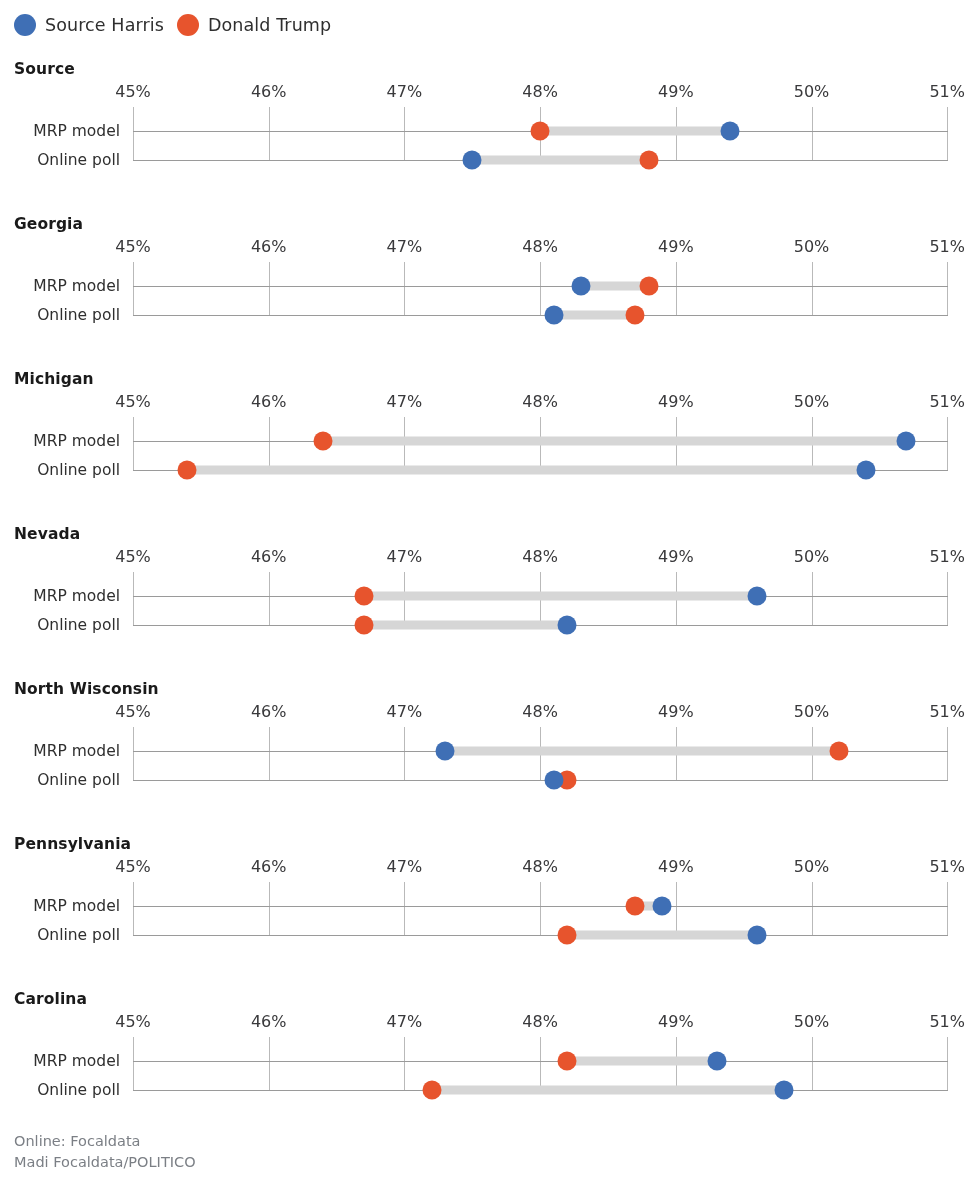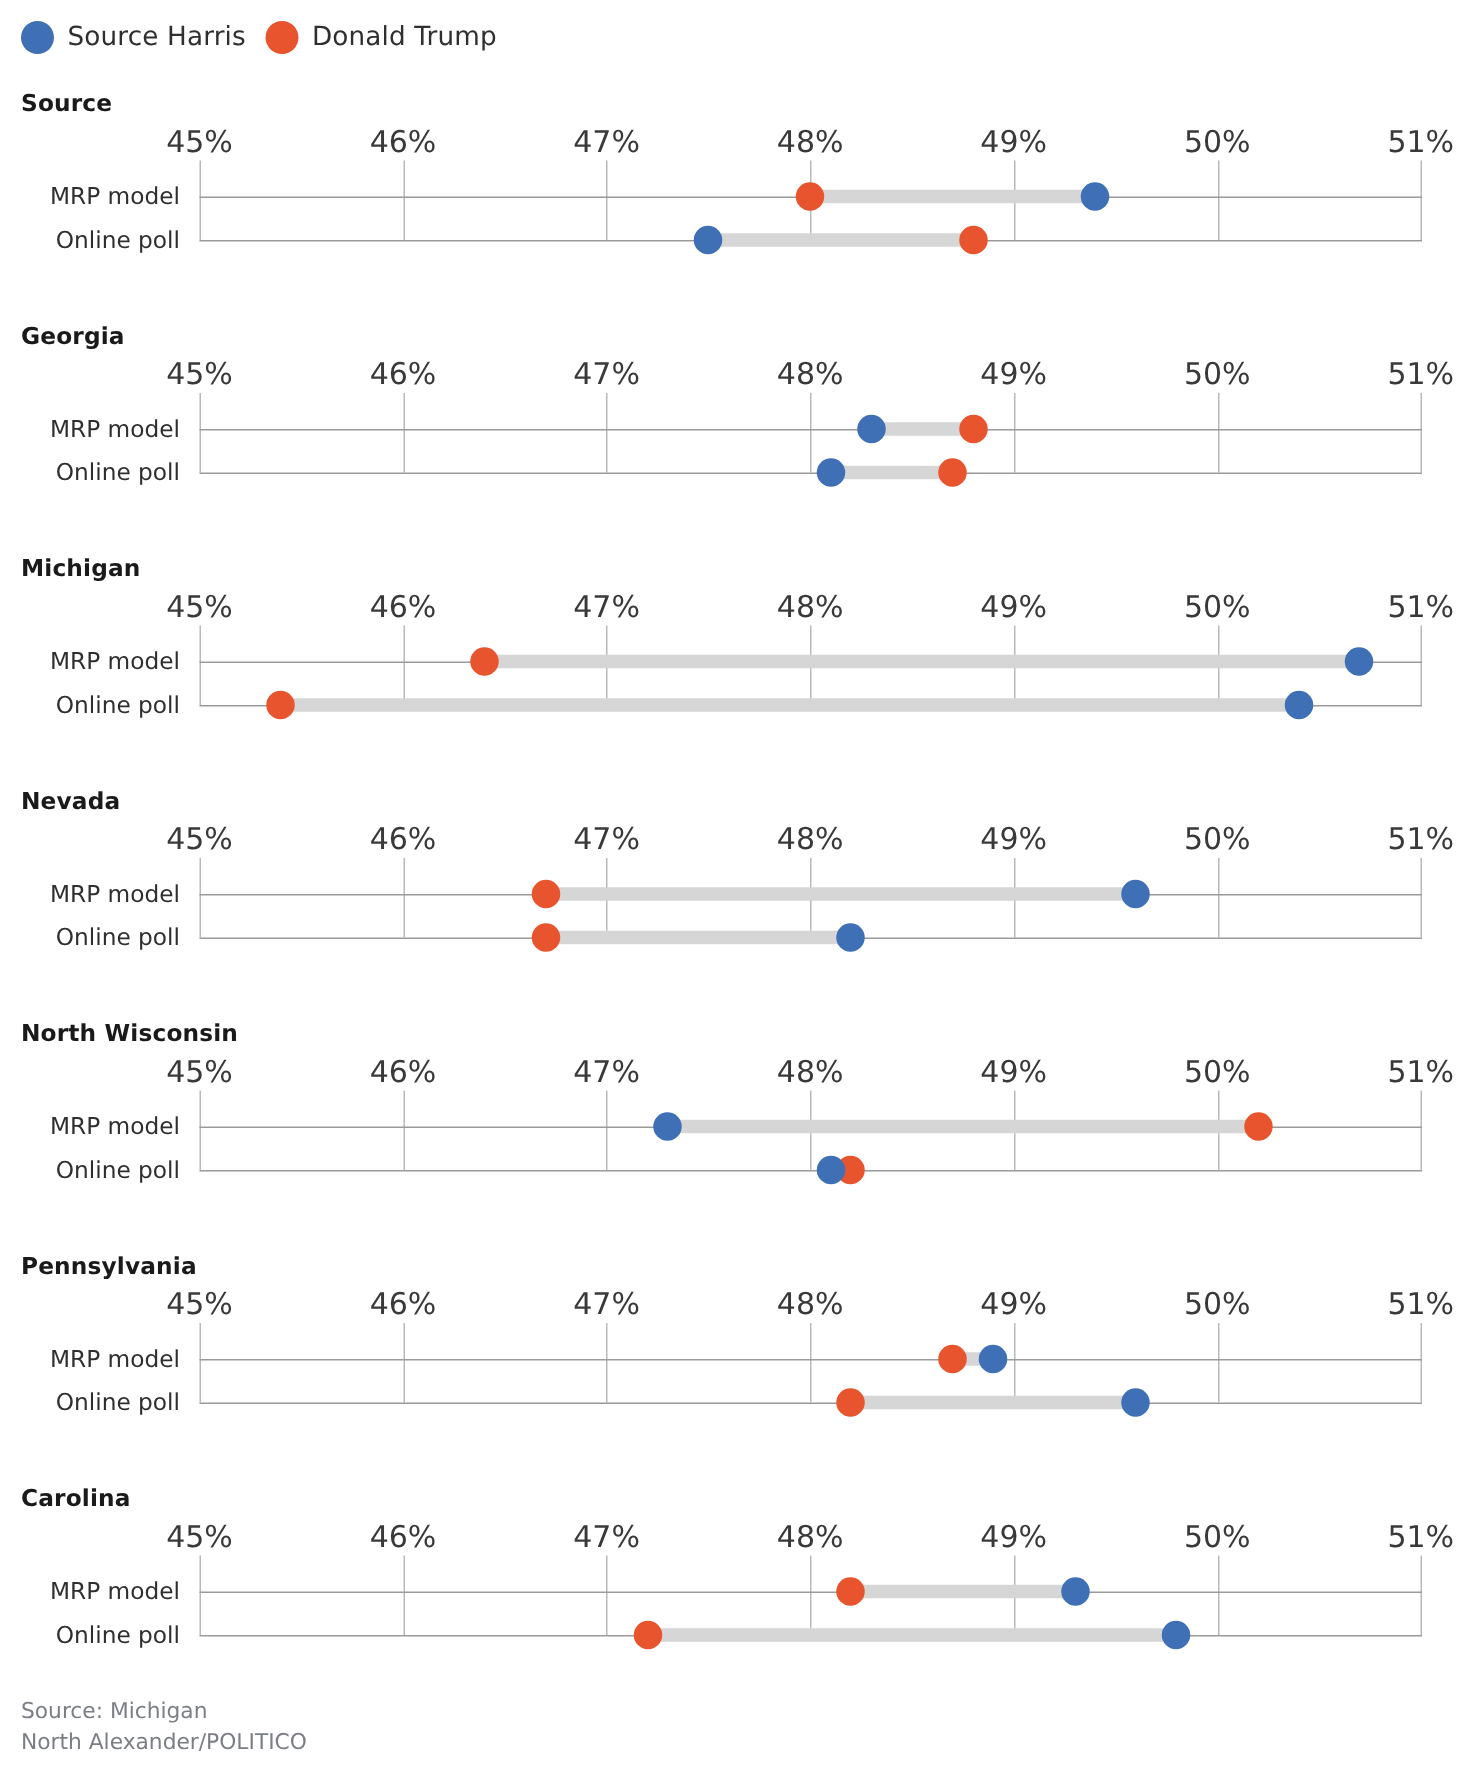--- a/index.html
+++ b/index.html
@@ -67,21 +67,21 @@
     top: 22px;
     width: 979px;
     height: 78px;
   }
 
   
   .tick-label {
     position: absolute;
     top: 0;
     transform: translateX(-50%);
-    font-size: 20px;
+    font-size: 16px;
     color: #39393b;
     white-space: nowrap;
   }
   
   .gridline {
     position: absolute;
     top: 25px;
     width: 1px;
     height: 53px;
     background: #b9b9b9;
@@ -379,15 +379,15 @@
           <div class="row-label" style="top: 0px;">Online poll</div>
         </div>
         <div class="connector" style="left: 431.54px; width: 352.82px; top: 78px;"></div>
         <div class="dot dot-trump" style="left: 431.54px; top: 78px;"></div>
         <div class="dot dot-harris" style="left: 784.36px; top: 78px;"></div>
       </div>
     </div>
   </div>
 
 <div id="footer">
-  <div>Source: Michigan</div>
-  <div>North Alexander/POLITICO</div>
+  <div>Online: Focaldata</div>
+  <div>Madi Focaldata/POLITICO</div>
 </div>
 
 </body></html>

